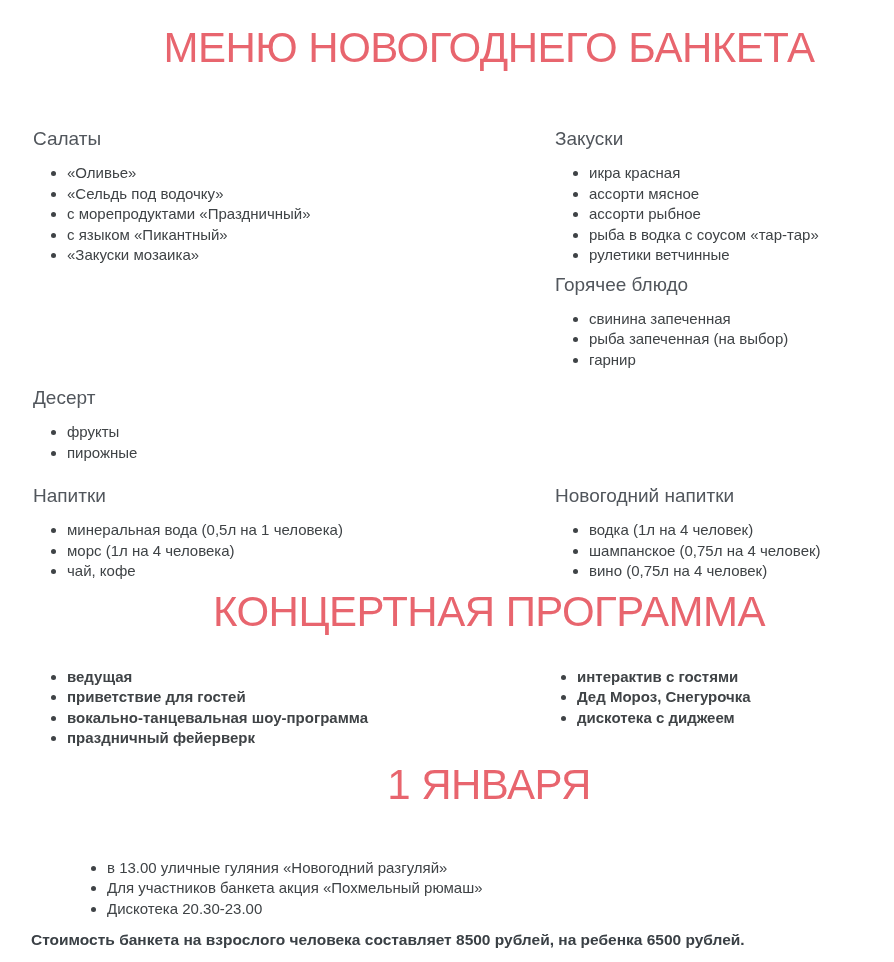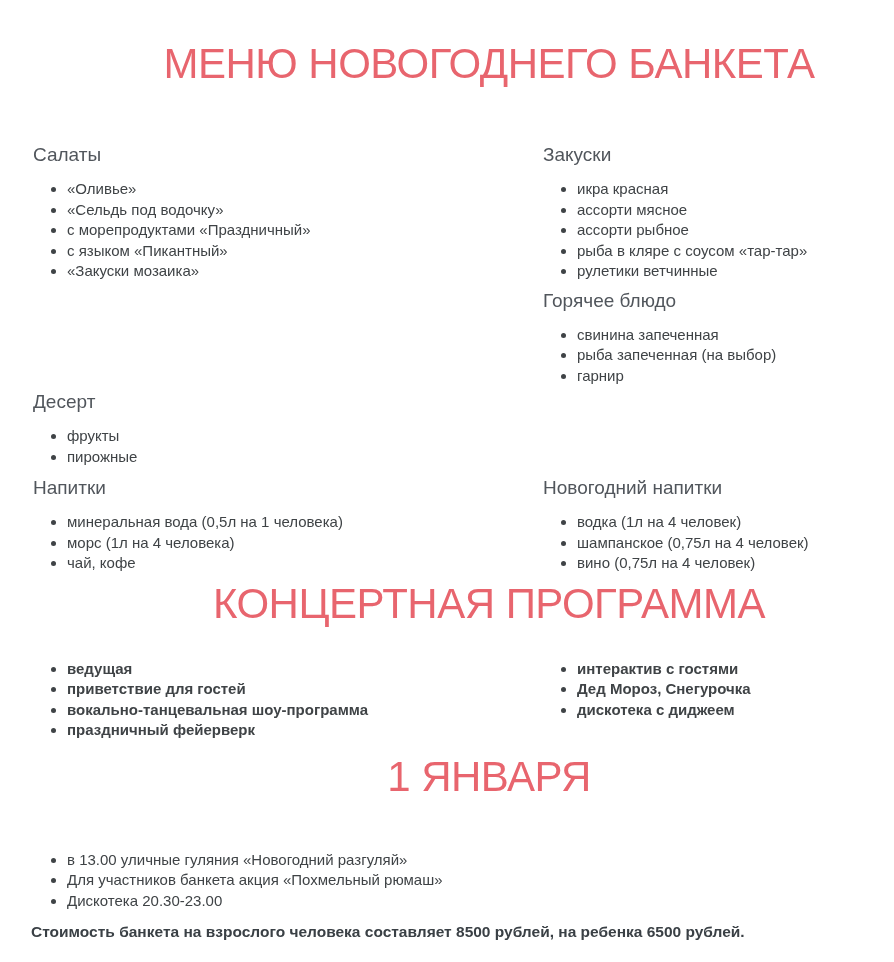--- a/index.html
+++ b/index.html
@@ -7,39 +7,39 @@
   html, body { margin: 0; padding: 0; }
   body {
     width: 894px;
     min-height: 962px;
     background: #ffffff;
     font-family: "Liberation Sans", "DejaVu Sans", sans-serif;
     color: var(--text);
     overflow-x: hidden;
   }
   .banner {
-    margin: 38px 0 0 0;
+    margin: 22px 0 0 0;
     padding-left: 84px;          
     text-align: center;
     white-space: nowrap;
     font-size: 42px;
     line-height: 52px;
     font-weight: 400;
     letter-spacing: -0.5px;
     color: var(--accent);
   }
   .banner.concert { margin-top: 5px; line-height: 50px; }
   .banner.january { margin-top: 11px; line-height: 50px; }
 
   .columns {
     display: grid;
     grid-template-columns: 510px auto;
     padding-left: 33px;
   }
-  .menu-grid { margin-top: 52px; }
+  .menu-grid { margin-top: 52px; gap: 12px; }
 
   h2.section-heading {
     margin: 0 0 11px 0;
     font-size: 19px;
     line-height: 26px;
     font-weight: 400;
     color: var(--heading-gray);
   }
   ul.bullet-list {
     margin: 0;
@@ -56,21 +56,21 @@
   .cell-right1  { grid-column: 2; grid-row: 1; }
   .cell-dessert { grid-column: 1; grid-row: 2; margin-top: 3px; }
   .cell-drinks  { grid-column: 1; grid-row: 3; margin-top: 8px; }
   .cell-alcohol { grid-column: 2; grid-row: 3; margin-top: 8px; }
   .subsection-hot h2 { margin-top: 6px; }
 
   .concert-grid { margin-top: 30px; font-weight: bold; }
   .cell-concert-left  { grid-column: 1; grid-row: 1; }
   .cell-concert-right { grid-column: 2; grid-row: 1; }
 
-  .january-block { padding-left: 33px; margin-top: 48px; }
+  .january-block { padding-left: 33px; margin-top: 48px; margin-left: 40px; }
 
   .price-note {
     margin: 10px 0 0 0;
     padding-left: 31px;
     font-size: 15.5px;
     line-height: 21px;
     font-weight: 700;
     color: var(--footer);
   }
 </style>
@@ -94,21 +94,21 @@
         </ul>
     </section>
 
     <div class="cell-right1">
       <section>
         <h2 class="section-heading">Закуски</h2>
         <ul class="bullet-list">
             <li>икра красная</li>
             <li>ассорти мясное</li>
             <li>ассорти рыбное</li>
-            <li>рыба в кляре с соусом «тар-тар»</li>
+            <li>рыба в водка с соусом «тар-тар»</li>
             <li>рулетики ветчинные</li>
           </ul>
       </section>
       <section class="subsection-hot">
         <h2 class="section-heading">Горячее блюдо</h2>
         <ul class="bullet-list">
             <li>свинина запеченная</li>
             <li>рыба запеченная (на выбор)</li>
             <li>гарнир</li>
           </ul>

